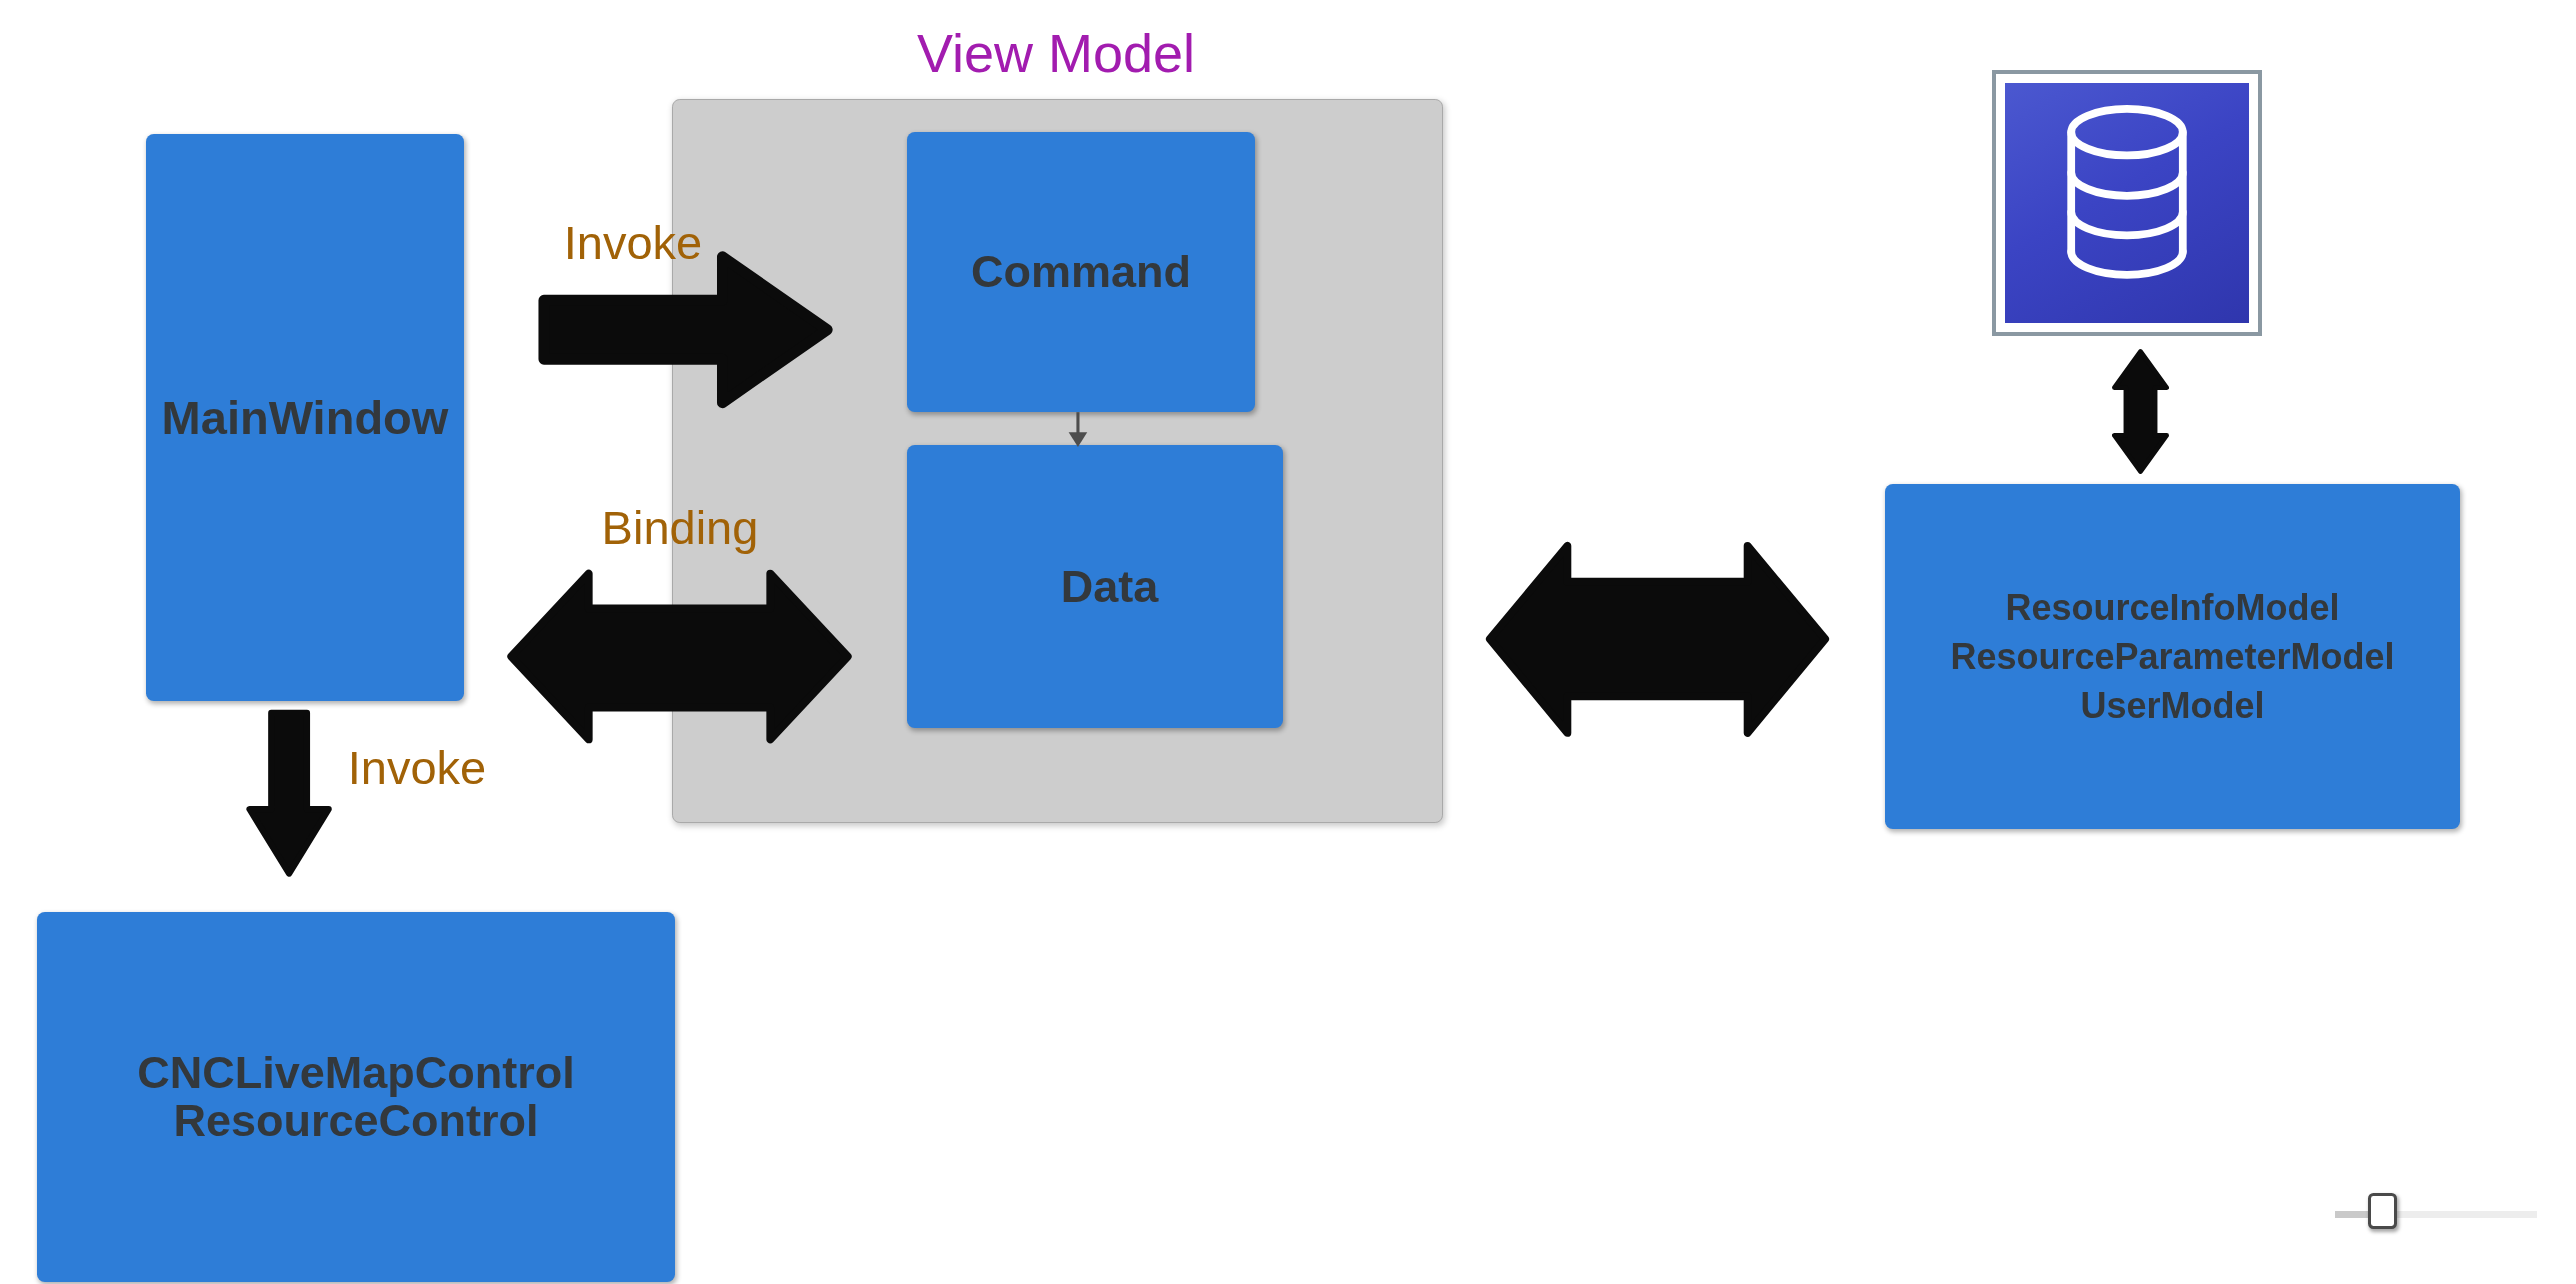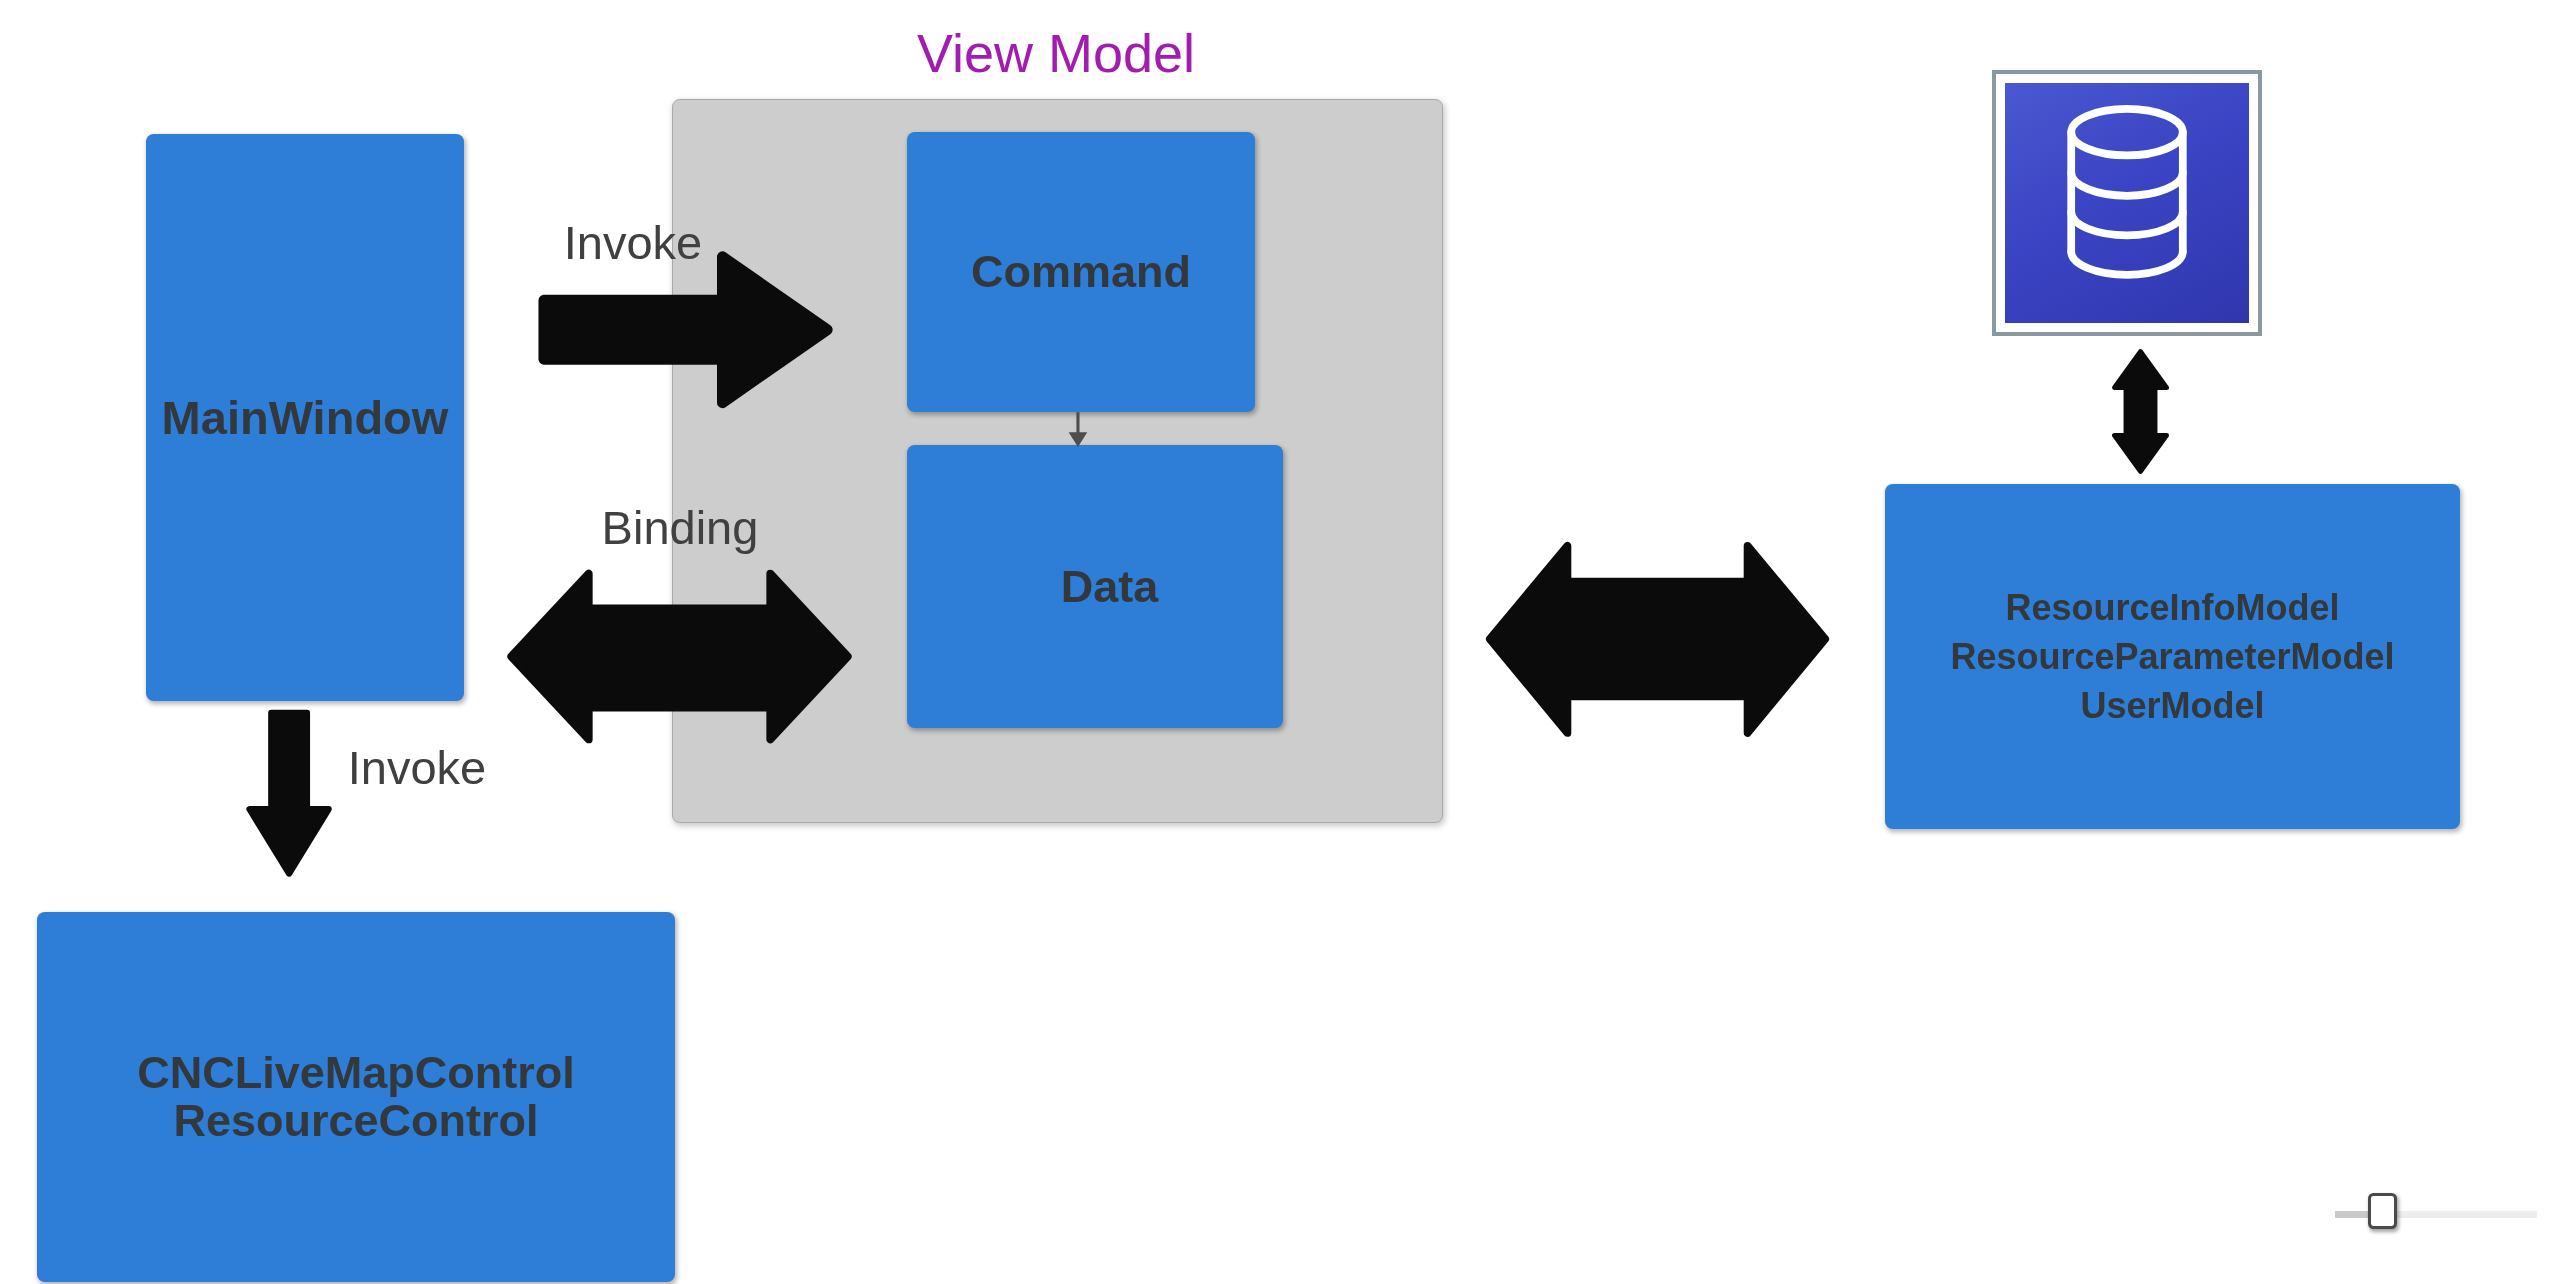--- a/index.html
+++ b/index.html
@@ -15,21 +15,21 @@
 
   .title {
     font-size: 54px;
     color: #a21caf;
     white-space: nowrap;
     transform: translateX(-50%);
   }
 
   .edge-label {
     font-size: 47px;
-    color: #404040;
+    color: #a16207;
     white-space: nowrap;
     transform: translate(-50%, -50%);
   }
 
   .node {
     background: #2E7DD7;
     border-radius: 7.8px;
     box-shadow: 1.6px 2.3px 5.4px rgba(0,0,0,0.30);
     display: flex;
     flex-direction: column;

